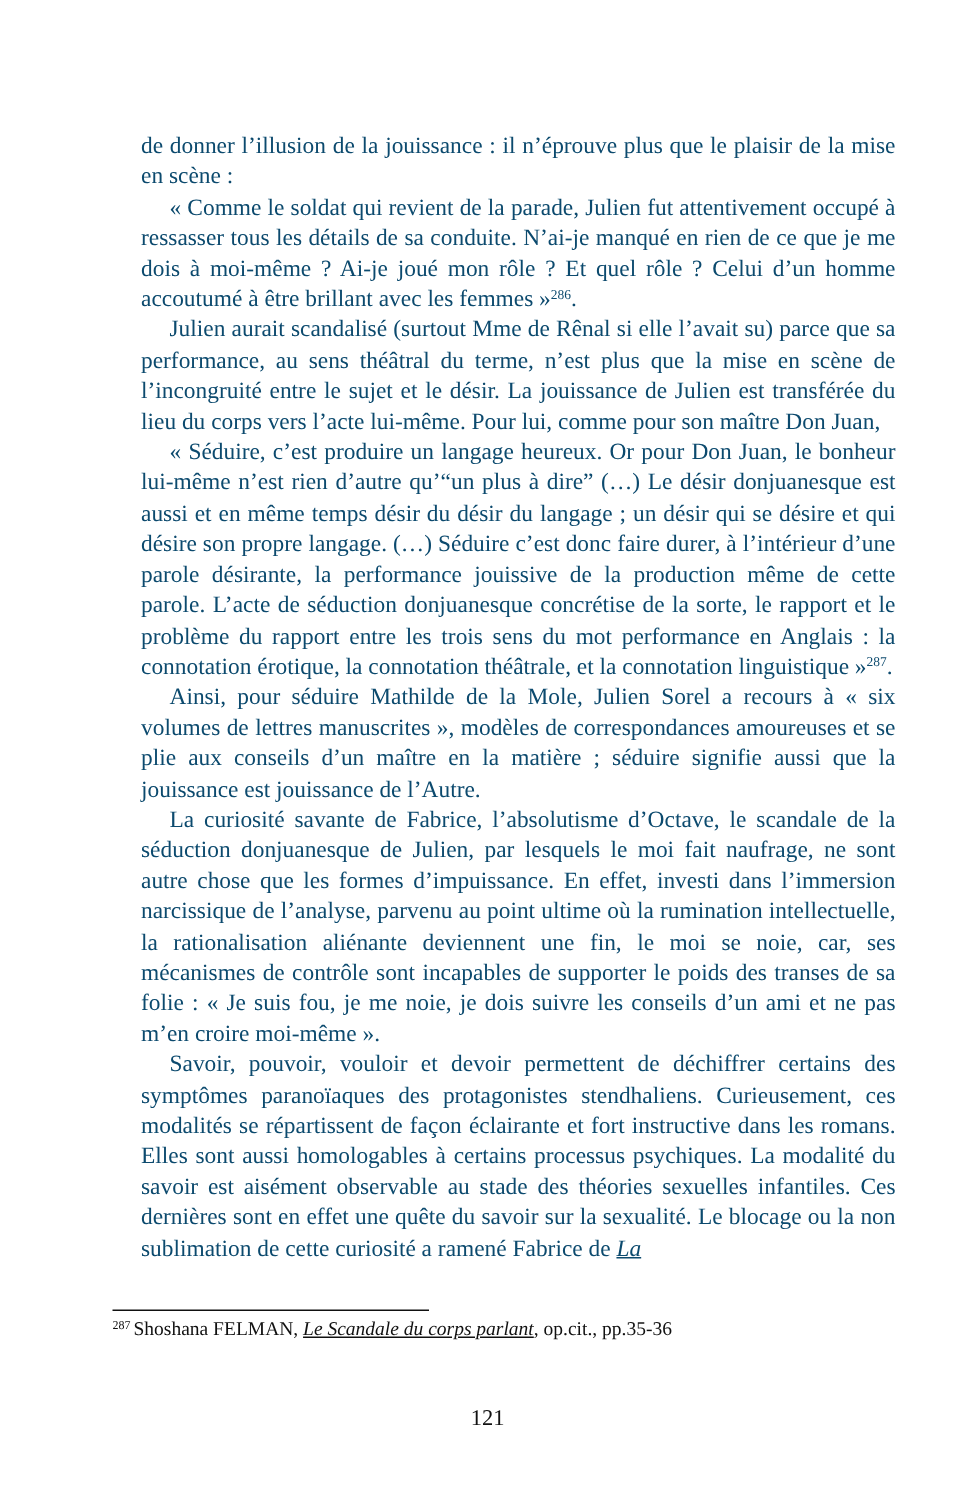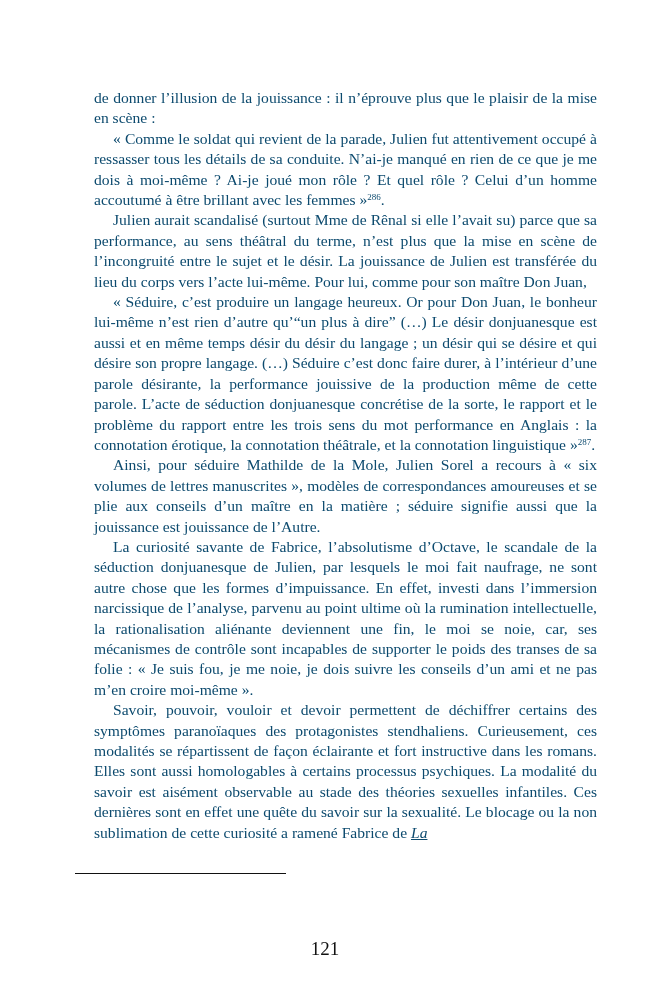--- a/index.html
+++ b/index.html
@@ -17,35 +17,36 @@
     position: absolute; left: 75px; top: 873px; width: 211px; height: 0;
     border-top: 1px solid #111111;
   }
   .footnotes {
     position: absolute; left: 75px; top: 878px; width: 503px;
     font-family: "Liberation Serif", serif; font-size: 13px; line-height: 16.5px; color: #111111;
   }
   .footnotes .fn sup { font-size: 8px; vertical-align: 4px; margin-right: 2px; }
   .page-number {
     position: absolute; left: 0; width: 650px; top: 938px; text-align: center;
-    font-family: "Liberation Serif", serif; font-size: 19px; color: #111111;
+    font-family: "Liberation Serif", serif; font-size: 15px; color: #111111;
   }
   i { font-style: italic; text-decoration: underline; }
 </style>
 </head>
 <body>
 
 <div class="page">
   <p>de donner l’illusion de la jouissance : il n’éprouve plus que le plaisir de la mise en scène :</p>
   <p class="indent"><span>« Comme le soldat qui revient de la parade, Julien fut attentivement occupé à ressasser tous les détails de sa conduite. N’ai-je manqué en rien de ce que je me dois à moi-même ? Ai-je joué mon rôle ? Et quel rôle ? Celui d’un homme accoutumé à être brillant avec les femmes »</span><sup>286</sup><span>.</span></p>
   <p class="indent">Julien aurait scandalisé (surtout Mme de Rênal si elle l’avait su) parce que sa performance, au sens théâtral du terme, n’est plus que la mise en scène de l’incongruité entre le sujet et le désir. La jouissance de Julien est transférée du lieu du corps vers l’acte lui-même. Pour lui, comme pour son maître Don Juan,</p>
   <p class="indent"><span>« Séduire, c’est produire un langage heureux. Or pour Don Juan, le bonheur lui-même n’est rien d’autre qu’“un plus à dire” (…) Le désir donjuanesque est aussi et en même temps désir du désir du langage ; un désir qui se désire et qui désire son propre langage. (…) Séduire c’est donc faire durer, à l’intérieur d’une parole désirante, la performance jouissive de la production même de cette parole. L’acte de séduction donjuanesque concrétise de la sorte, le rapport et le problème du rapport entre les trois sens du mot performance en Anglais : la connotation érotique, la connotation théâtrale, et la connotation linguistique »</span><sup>287</sup><span>.</span></p>
   <p class="indent">Ainsi, pour séduire Mathilde de la Mole, Julien Sorel a recours à « six volumes de lettres manuscrites », modèles de correspondances amoureuses et se plie aux conseils d’un maître en la matière ; séduire signifie aussi que la jouissance est jouissance de l’Autre.</p>
   <p class="indent">La curiosité savante de Fabrice, l’absolutisme d’Octave, le scandale de la séduction donjuanesque de Julien, par lesquels le moi fait naufrage, ne sont autre chose que les formes d’impuissance. En effet, investi dans l’immersion narcissique de l’analyse, parvenu au point ultime où la rumination intellectuelle, la rationalisation aliénante deviennent une fin, le moi se noie, car, ses mécanismes de contrôle sont incapables de supporter le poids des transes de sa folie : « Je suis fou, je me noie, je dois suivre les conseils d’un ami et ne pas m’en croire moi-même ».</p>
   <p class="indent"><span>Savoir, pouvoir, vouloir et devoir permettent de déchiffrer certains des symptômes paranoïaques des protagonistes stendhaliens. Curieusement, ces modalités se répartissent de façon éclairante et fort instructive dans les romans. Elles sont aussi homologables à certains processus psychiques. La modalité du savoir est aisément observable au stade des théories sexuelles infantiles. Ces dernières sont en effet une quête du savoir sur la sexualité. Le blocage ou la non sublimation de cette curiosité a ramené Fabrice de</span> <i>La</i></p>
 </div>
 
 <div class="fn-rule"></div>
 
 <div class="footnotes">
+  <div class="fn"><sup>287</sup><span>Shoshana FELMAN, </span><i>Le Scandale du corps parlant</i><span>, op.cit., pp.35-36</span></div>
 </div>
 
 <div class="page-number">121</div>
 
 </body></html>

